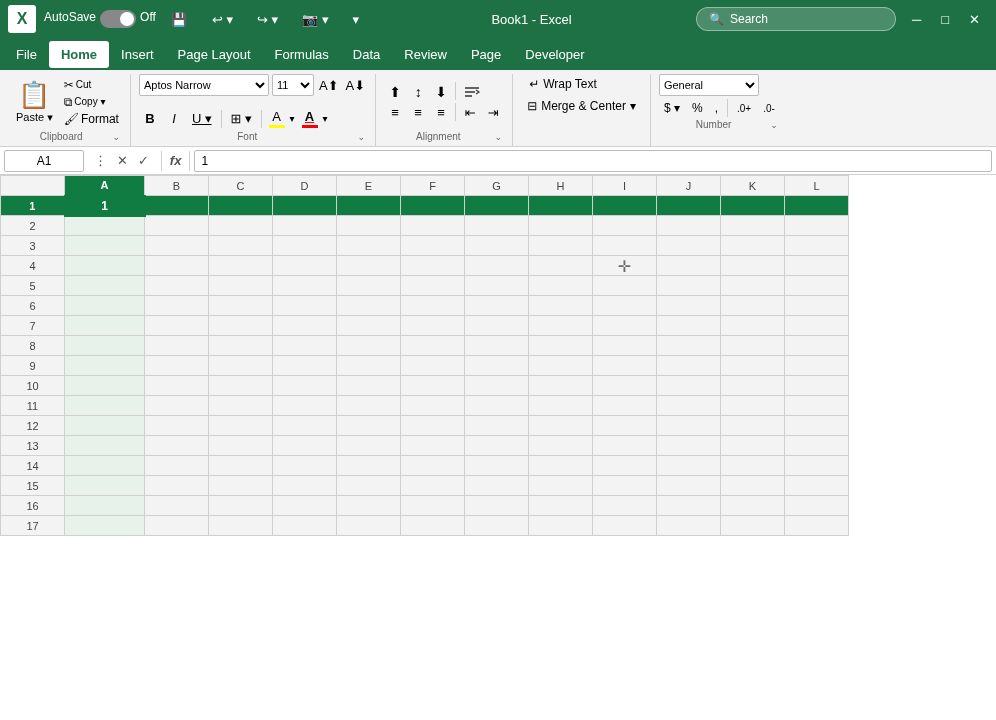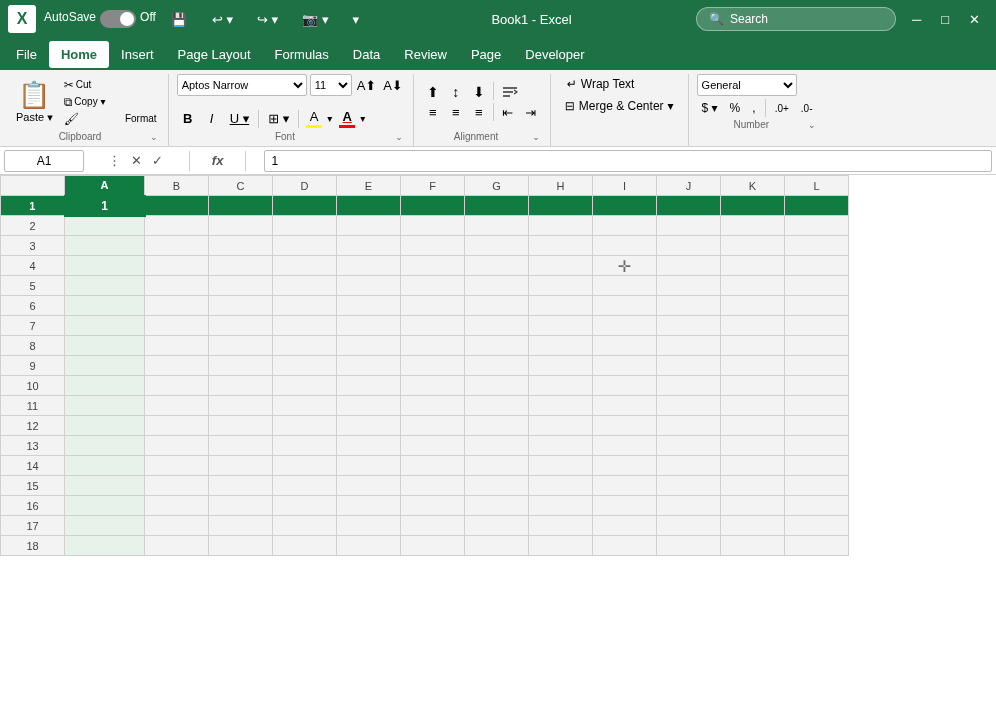--- a/index.html
+++ b/index.html
@@ -204,21 +204,21 @@
     }
 
     
     #formula-bar {
       height: 28px;
       background: white;
       border-bottom: 1px solid #d0d0d0;
       display: flex;
       align-items: center;
       padding: 0 4px;
-      gap: 16px;
+      gap: 2px;
     }
     .name-box {
       width: 80px; height: 22px;
       border: 1px solid #bbb; border-radius: 2px;
       padding: 0 4px; font-size: 12px; text-align: center;
     }
     .formula-icons { display: flex; gap: 2px; padding: 0 4px; }
     .formula-icon-btn {
       background: none; border: none; cursor: pointer;
       font-size: 13px; padding: 1px 4px; color: #555;
@@ -323,21 +323,21 @@
 
   <div class="ribbon-group">
     <div class="ribbon-controls clipboard-main">
       <button class="paste-btn">
         <span style="font-size:26px;">📋</span>
         <span style="font-size:11px;">Paste ▾</span>
       </button>
       <div class="clipboard-secondary">
         <button class="small-icon-btn">✂ <span style="font-size:10px;">Cut</span></button>
         <button class="small-icon-btn">⧉ <span style="font-size:10px;">Copy ▾</span></button>
-        <button class="small-icon-btn">🖌 <span style="font-size:10px;margin-left:44px;">Format</span></button>
+        <button class="small-icon-btn">🖌 <span style="font-size:12px;">Format</span></button>
       </div>
     </div>
     <div style="display:flex;align-items:center;justify-content:space-between;width:100%;">
       <span class="ribbon-group-label">Clipboard</span>
       <button class="ribbon-expand-btn">⌄</button>
     </div>
   </div>
 
   <div class="ribbon-group">
     <div class="font-row1">
@@ -731,30 +731,15 @@
           <td class="cell"></td>
           <td class="cell"></td>
           <td class="cell"></td>
           <td class="cell"></td>
           <td class="cell"></td>
           <td class="cell"></td>
           <td class="cell"></td>
           <td class="cell"></td>
           <td class="cell"></td>
         </tr>
-        <tr class="row-num">
-          <td>18</td>
-          <td class="cell active-col-highlight"></td>
-          <td class="cell"></td>
-          <td class="cell"></td>
-          <td class="cell"></td>
-          <td class="cell"></td>
-          <td class="cell"></td>
-          <td class="cell"></td>
-          <td class="cell"></td>
-          <td class="cell"></td>
-          <td class="cell"></td>
-          <td class="cell"></td>
-          <td class="cell"></td>
-        </tr>
       </tbody>
   </table>
 </div>
 
 </body></html>

